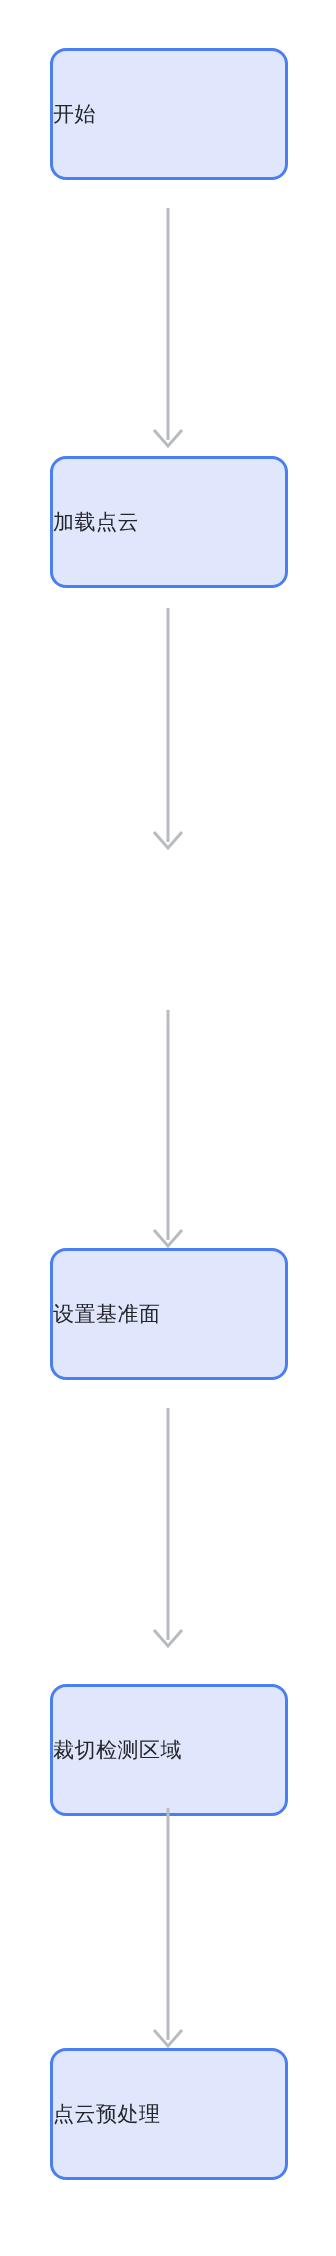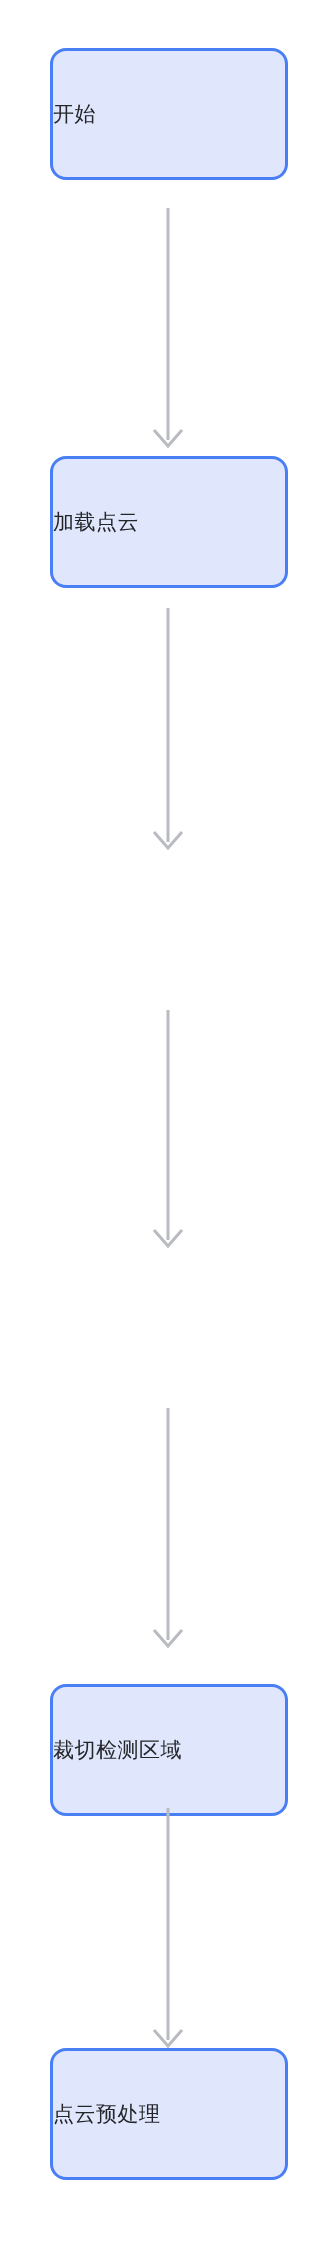--- a/index.html
+++ b/index.html
@@ -84,20 +84,23 @@
   </div>
 
 
   <div class="flow-edge" style="top:1010px; height:238px;">
     <svg width="336" height="238" viewBox="0 0 336 238" xmlns="http://www.w3.org/2000/svg">
       <line x1="168" y1="0" x2="168" y2="230" stroke="#b8bbc0" stroke-width="3"></line>
       <path d="M 154 220 L 168 236 L 182 220" fill="none" stroke="#b8bbc0" stroke-width="3" stroke-linecap="butt" stroke-linejoin="miter"></path>
     </svg>
   </div>
 
+  <div class="flow-node" style="top:1248px;">
+    <span class="flow-node-label">设置基准面</span>
+  </div>
 
   <div class="flow-edge" style="top:1408px; height:240px;">
     <svg width="336" height="240" viewBox="0 0 336 240" xmlns="http://www.w3.org/2000/svg">
       <line x1="168" y1="0" x2="168" y2="232" stroke="#b8bbc0" stroke-width="3"></line>
       <path d="M 154 222 L 168 238 L 182 222" fill="none" stroke="#b8bbc0" stroke-width="3" stroke-linecap="butt" stroke-linejoin="miter"></path>
     </svg>
   </div>
 
   <div class="flow-node" style="top:1684px;">
     <span class="flow-node-label">裁切检测区域</span>

